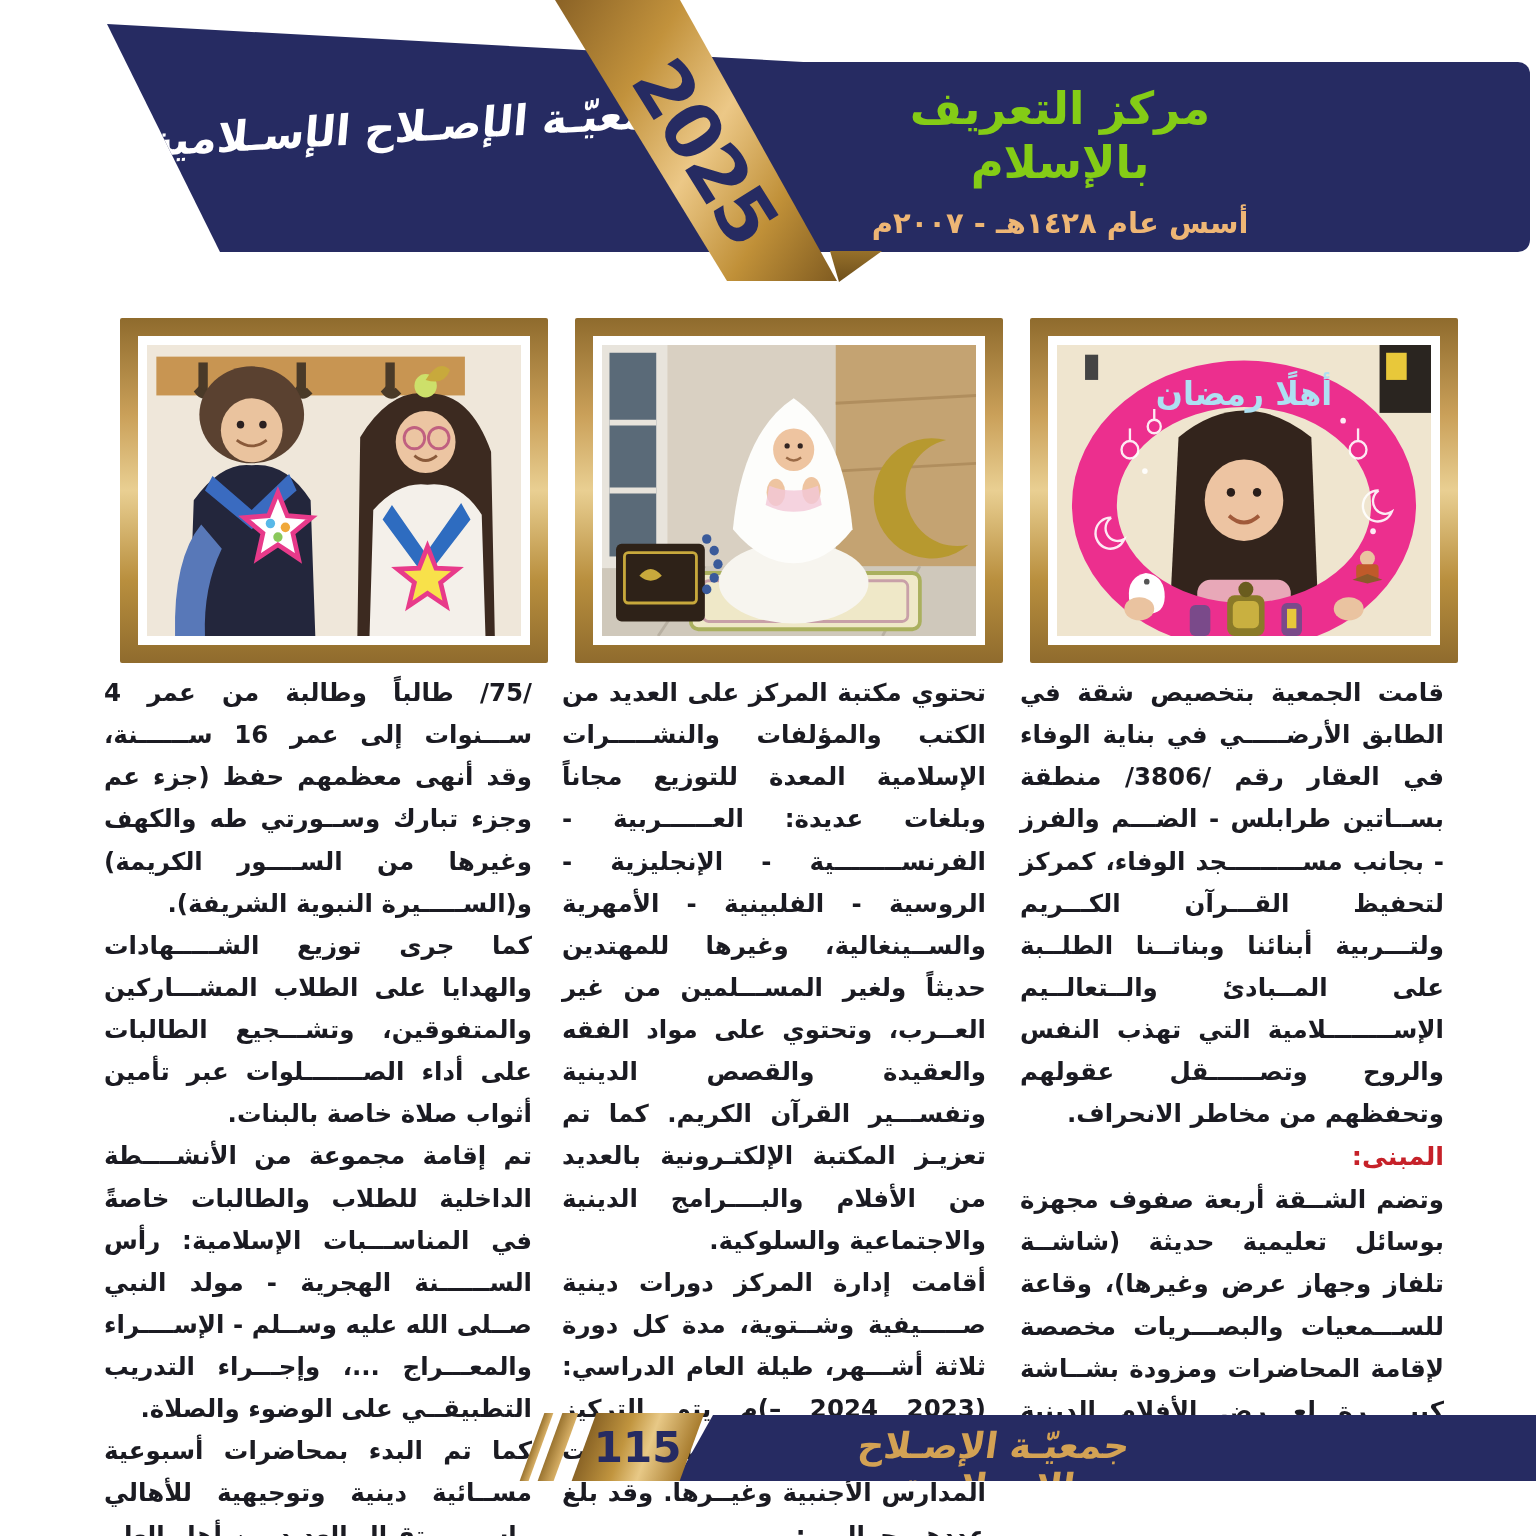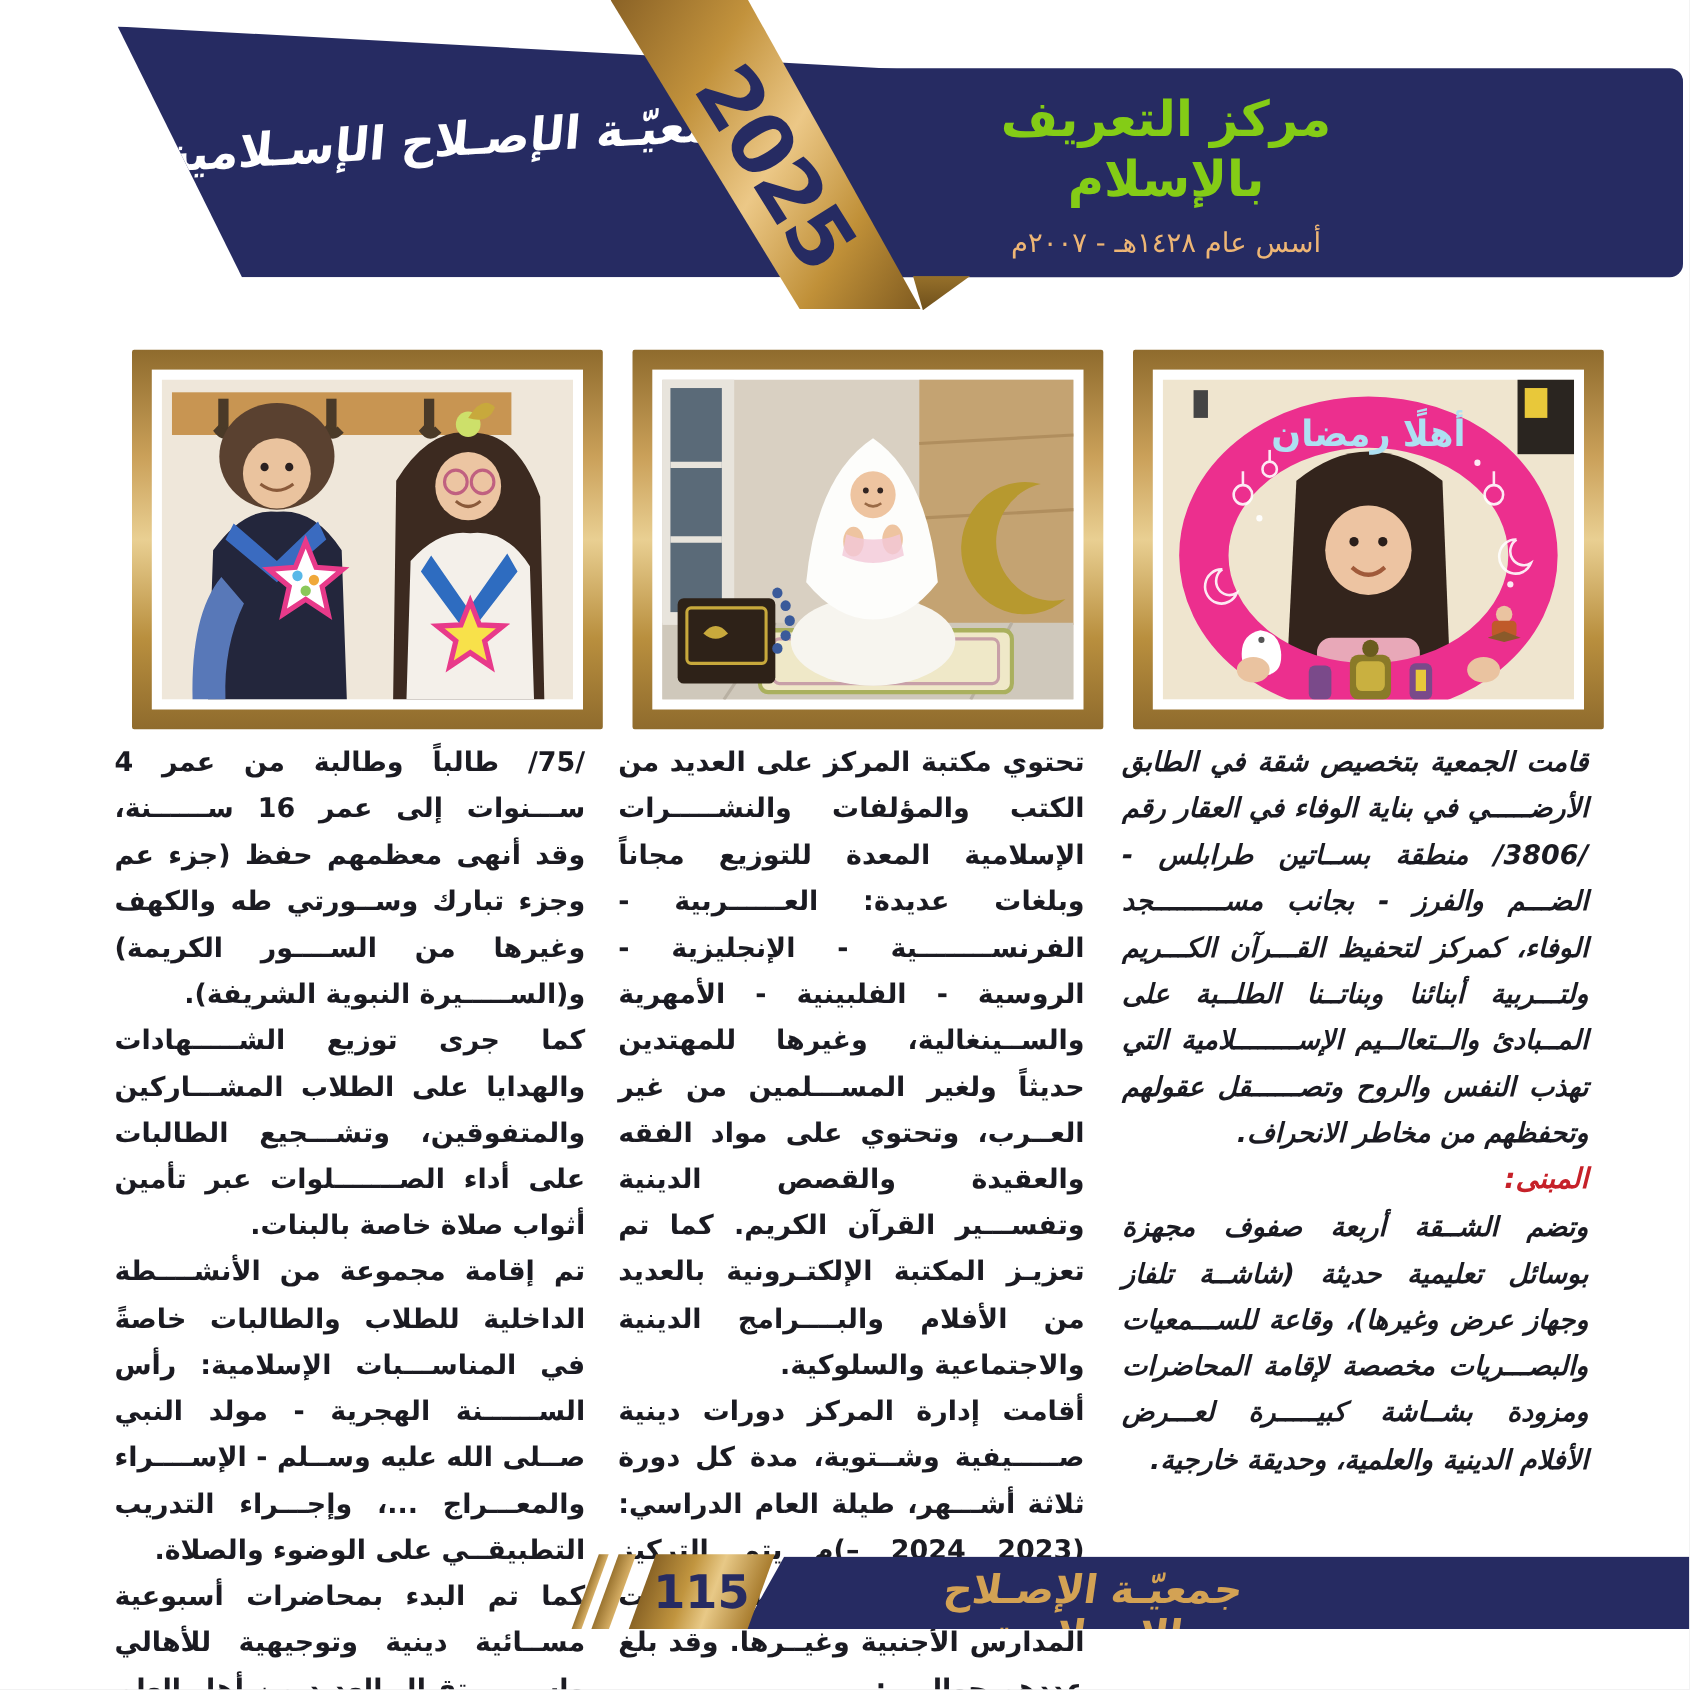--- a/index.html
+++ b/index.html
@@ -7,42 +7,42 @@
         font-family:"DejaVu Sans",sans-serif;}
   
   .banner-left{position:absolute;left:95px;top:18px;width:745px;height:240px;background:#262b62;
     clip-path:polygon(12px 6px,745px 46px,715px 234px,125px 234px);}
   .org-callig{position:absolute;left:30px;top:84px;width:580px;text-align:center;color:#ffffff;
     font-size:42px;font-weight:bold;transform:rotate(-3.2deg) skewX(-8deg);letter-spacing:1px;}
   .banner-right{position:absolute;left:770px;top:62px;width:760px;height:190px;background:#262b62;
     border-radius:0 12px 12px 0;}
   .title-block{position:absolute;left:60px;top:20px;width:460px;text-align:center;direction:rtl;}
   .center-title{color:#84cc16;font-size:45px;font-weight:bold;line-height:1.2;margin:0;}
-  .center-subtitle{color:#eeb675;font-size:25px;font-weight:normal;margin-top:16px;}
+  .center-subtitle{color:#eeb675;font-size:29px;font-weight:bold;margin-top:16px;}
   .ribbon{position:absolute;left:555px;top:0;width:285px;height:282px;
     clip-path:polygon(0 0,125px 0,282px 281px,172px 281px);
     background:linear-gradient(122deg,#8a6226 0%,#c2923c 28%,#ecc887 52%,#c09038 76%,#7e5a20 100%);}
   .ribbon-fold{position:absolute;left:830px;top:251px;width:52px;height:31px;
     clip-path:polygon(0 0,100% 0,9px 100%);
     background:linear-gradient(180deg,#96702a,#6e4f1b);}
   .year-badge{position:absolute;left:618px;top:96px;width:174px;height:110px;display:flex;
     align-items:center;justify-content:center;transform:rotate(58deg);color:#262b62;
     font-size:76px;font-weight:bold;letter-spacing:-3px;}
   
   .photo-frame{position:absolute;top:318px;width:428px;height:345px;box-sizing:border-box;padding:18px;
     background:linear-gradient(180deg,#8f6b2d 0%,#caa059 28%,#e9cf92 50%,#b98f3e 76%,#8f6b2d 100%);
     border-radius:2px;}
   .photo-mat{width:100%;height:100%;box-sizing:border-box;background:#ffffff;padding:9px;}
   .photo-img{width:100%;height:100%;display:block;}
   .frame-1{left:120px;} .frame-2{left:575px;} .frame-3{left:1030px;}
   
   .col{position:absolute;top:672px;direction:rtl;text-align:justify;color:#1b1b22;
     font-size:24.5px;font-weight:bold;line-height:1.72;}
   .col p{margin:0;}
-  .col-right{left:1020px;width:424px;font-style:italic;}
+  .col-right{left:1020px;width:424px;}
   .col-middle{left:562px;width:424px;}
   .col-left{left:104px;width:428px;}
   .red-h{color:#c62129;font-weight:bold;font-size:25.5px;margin:0;text-align:right;}
   .gap-top{margin-top:40px;}
   
   .footer-bar{position:absolute;left:676px;top:1415px;width:860px;height:66px;background:#262b62;
     clip-path:polygon(37px 0,100% 0,100% 100%,0 100%);}
   .footer-callig{position:absolute;left:150px;top:10px;width:330px;text-align:center;color:#d3a254;
     font-size:36px;font-weight:bold;transform:skewX(-8deg);}
   .page-badge{position:absolute;left:584px;top:1413px;width:108px;height:68px;transform:skewX(-20deg);

